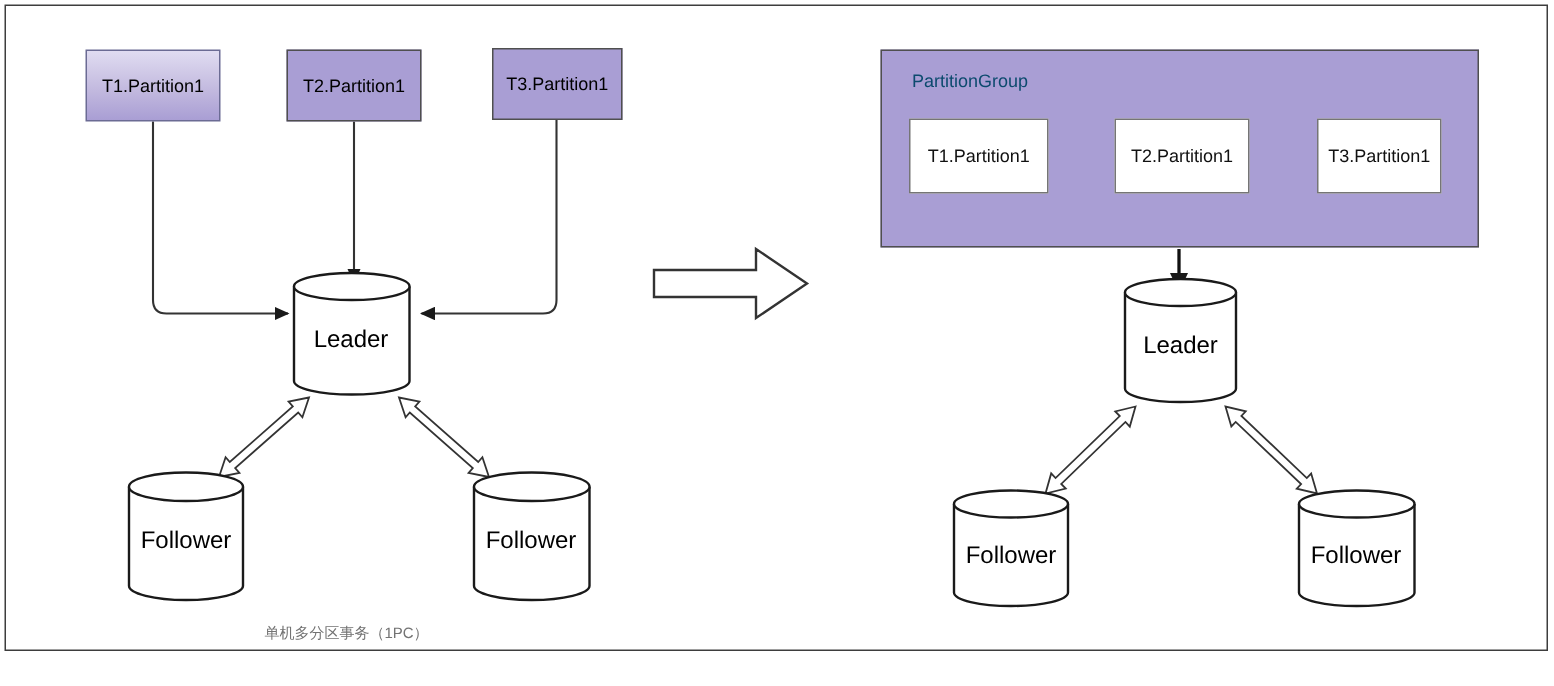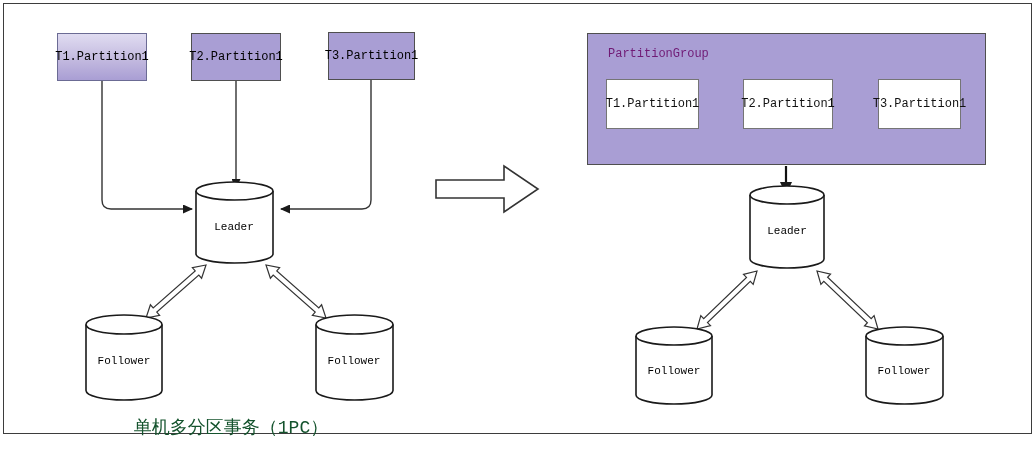--- a/index.html
+++ b/index.html
@@ -1,45 +1,45 @@
 <!DOCTYPE html>
 <html><head>
 <meta charset="utf-8">
 <style>
   html,body{margin:0;padding:0;background:#ffffff;}
   .stage{
     position:relative;width:1036px;height:439px;background:#ffffff;
-    font-family:Liberation Mono, monospace;color:#111;overflow:hidden;
+    font-family:Liberation Sans, sans-serif;color:#111;overflow:hidden;
   }
   .frame{
     position:absolute;left:3px;top:3px;right:4px;bottom:5px;
     border:1.5px solid #3d3d3d;background:#ffffff;
   }
   .layer{position:absolute;left:0;top:0;width:1036px;height:457px;}
   .pbox{
     position:absolute;display:flex;align-items:center;justify-content:center;
     font-size:12px;color:#000;text-align:center;box-sizing:border-box;
   }
   .pbox.flat{background:#a99ed4;border:1px solid #4f4f4f;}
   .pbox.grad{background:linear-gradient(to bottom,#e0dcf1 0%,#c3badf 55%,#a99ed4 100%);border:1px solid #6b6b94;}
   .groupbox{
     position:absolute;left:587px;top:33px;width:399px;height:132px;
     background:#a99ed4;border:1px solid #4f4f4f;box-sizing:border-box;
   }
-  .grouptitle{position:absolute;left:20px;top:13px;font-size:12px;color:#701a75;}
+  .grouptitle{position:absolute;left:20px;top:13px;font-size:12px;color:#0c4a6e;}
   .whitebox{
     position:absolute;top:45px;height:50px;background:#ffffff;border:1px solid #757575;
     display:flex;align-items:center;justify-content:center;font-size:12px;box-sizing:border-box;
   }
   .cyl-label{
-    position:absolute;font-size:11px;color:#000;transform:translate(-50%,-50%);
+    position:absolute;font-size:16px;color:#000;transform:translate(-50%,-50%);
     white-space:nowrap;
   }
   .caption{
-    position:absolute;width:260px;text-align:center;font-size:18px;color:#14532d;
+    position:absolute;width:260px;text-align:center;font-size:10px;color:#737373;
     white-space:nowrap;
   }
 </style>
 </head>
 <body>
 
 <div class="stage">
   <div class="frame"></div>
 
   <svg class="layer" viewBox="0 0 1036 457" xmlns="http://www.w3.org/2000/svg">

